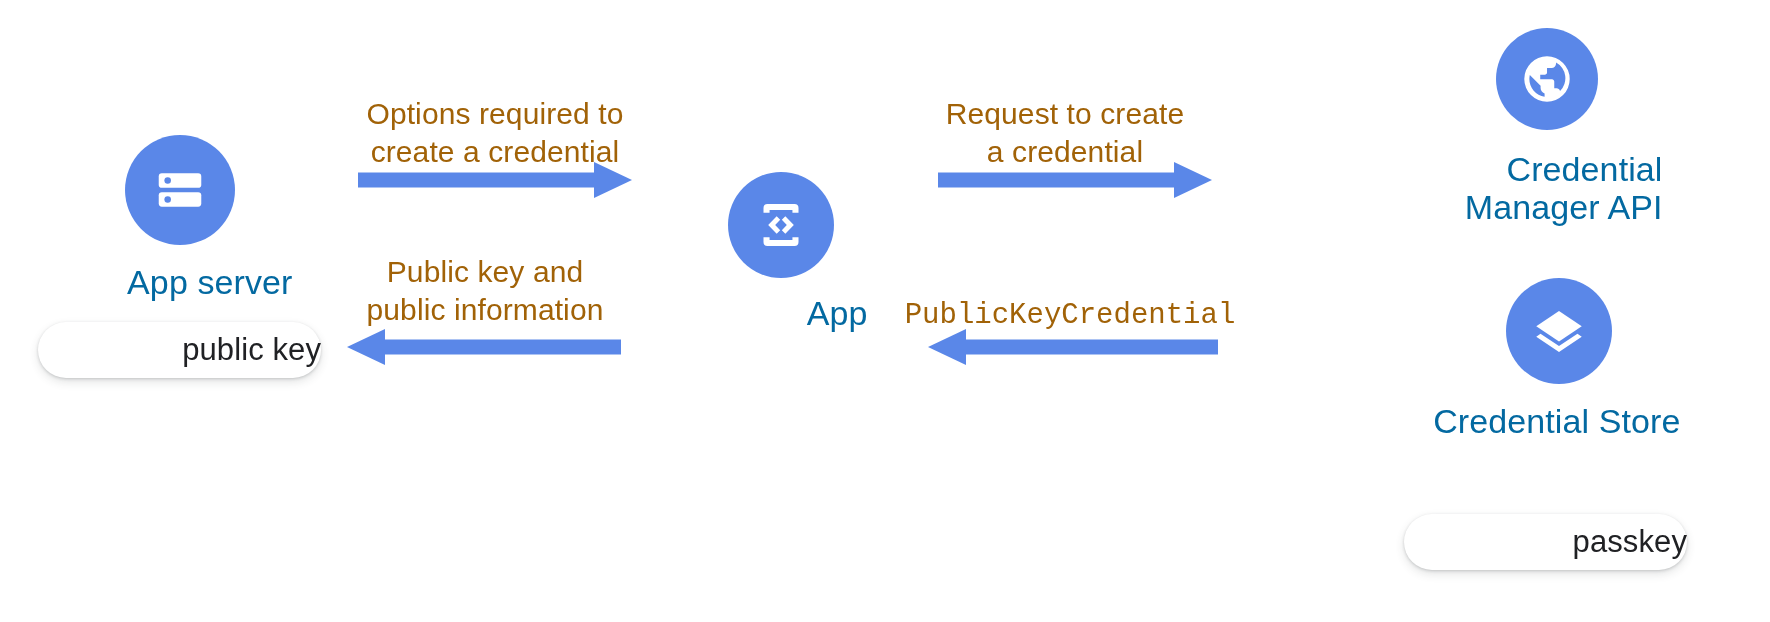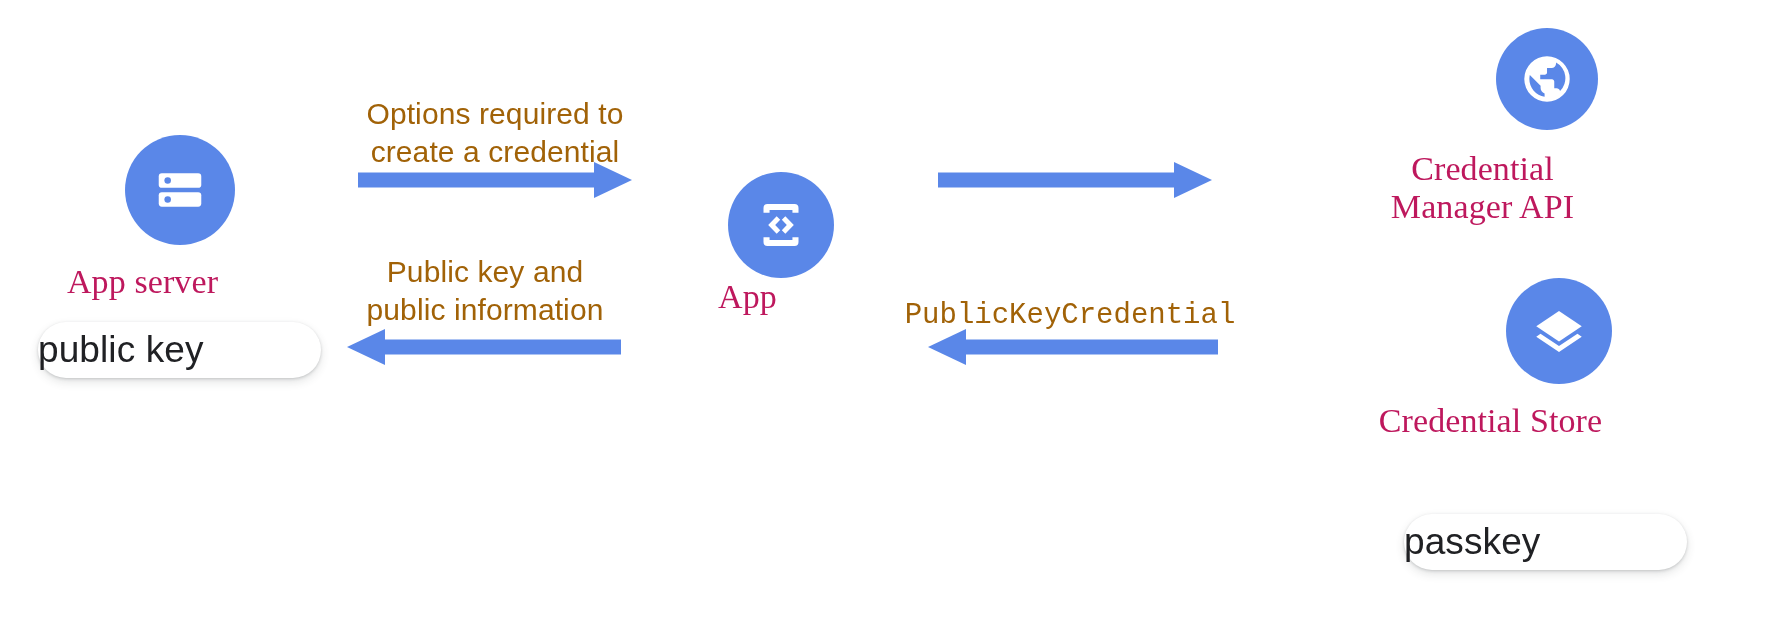--- a/index.html
+++ b/index.html
@@ -28,39 +28,38 @@
   }
   .circle {
     border-radius: 50%;
     background: #5a87e8;
     display: flex;
     align-items: center;
     justify-content: center;
     flex: 0 0 auto;
   }
   .node-label {
-    text-align: center;
-    color: #be185d;
+    text-align: right;
+    color: #0369a1;
     font-size: 34px;
     line-height: 1.12;
     letter-spacing: 0.1px;
     white-space: pre-line;
-    font-family: Liberation Serif, serif;
   }
 
   
   .pill {
     position: absolute;
     background: #ffffff;
     border-radius: 999px;
     display: flex;
     align-items: center;
-    justify-content: flex-start;
+    justify-content: flex-end;
     box-shadow: 0 1px 3px rgba(60,64,67,0.22), 0 4px 10px rgba(60,64,67,0.14);
-    font-size: 37px;
+    font-size: 31px;
     color: #202124;
     letter-spacing: 0.1px;
   }
 
   
   .arrow {
     position: absolute;
     height: 44px;
   }
   .arrow svg { display: block; }
@@ -105,21 +104,21 @@
 
   <div class="node" style="left:728px; top:172px; width:106px;">
     <div class="circle" style="width:106px; height:106px;">
       <svg width="56" height="56" viewBox="0 0 24 24" aria-hidden="true">
         <path d="M6.2 3.0h11.6a1.7 1.7 0 0 1 1.7 1.7v2.0h-2.6V5.6H7.1v1.1H4.5v-2.0A1.7 1.7 0 0 1 6.2 3.0z" fill="#ffffff"></path>
         <path d="M4.5 17.3h2.6v1.1h9.8v-1.1h2.6v2.0a1.7 1.7 0 0 1-1.7 1.7H6.2a1.7 1.7 0 0 1-1.7-1.7v-2.0z" fill="#ffffff"></path>
         <path d="M10.15 8.3 6.5 12l3.65 3.7 1.5-1.5L9.5 12l2.15-2.2z" fill="#ffffff"></path>
         <path d="M13.85 8.3 17.5 12l-3.65 3.7-1.5-1.5L14.5 12l-2.15-2.2z" fill="#ffffff"></path>
       </svg>
     </div>
-    <div class="node-label" style="width:240px; margin-left:-67px;">App</div>
+    <div class="node-label" style="margin-top:16px; width:240px; margin-left:-67px;">App</div>
   </div>
 
   <div class="node" style="left:1496px; top:28px; width:102px;">
     <div class="circle" style="width:102px; height:102px;">
       <svg width="58" height="58" viewBox="0 0 24 24" aria-hidden="true">
         <path d="M12 2.6A9.4 9.4 0 1 0 12 21.4 9.4 9.4 0 0 0 12 2.6zm-1.0 16.7a7.4 7.4 0 0 1-6.3-7.3c0-.57.07-1.12.19-1.64l4.46 4.46v.94c0 1.03.65 1.9 1.65 2.24zm6.4-2.36c-.2-.63-.78-1.08-1.46-1.08h-.94v-2.8c0-.52-.42-.94-.94-.94H9.2v-1.87h1.87c.52 0 .94-.42.94-.94V7.45h1.87c1.03 0 1.87-.84 1.87-1.87v-.38a7.38 7.38 0 0 1 1.65 11.74z" fill="#ffffff"></path>
       </svg>
     </div>
     <div class="node-label" style="margin-top:20px; width:360px; margin-left:-129px;">Credential
 Manager API</div>
@@ -150,20 +149,22 @@
 
   <div class="edge-label" style="left:330px; top:253px; width:310px;">Public key and
 public information</div>
   <div class="arrow" style="left:343px; top:325px; width:278px;">
     <svg width="278" height="44" viewBox="0 0 278 44" aria-hidden="true">
       <rect x="38" y="14.5" width="240" height="15" fill="#5a87e8"></rect>
       <polygon points="42,4 4,22 42,40" fill="#5a87e8"></polygon>
     </svg>
   </div>
 
+  <div class="edge-label" style="left:910px; top:95px; width:310px;">Request to create
+a credential</div>
   <div class="arrow" style="left:938px; top:158px; width:274px;">
     <svg width="274" height="44" viewBox="0 0 274 44" aria-hidden="true">
       <rect x="0" y="14.5" width="240" height="15" fill="#5a87e8"></rect>
       <polygon points="236,4 274,22 236,40" fill="#5a87e8"></polygon>
     </svg>
   </div>
 
   <div class="edge-label mono" style="left:860px; top:297px; width:420px;">PublicKeyCredential</div>
   <div class="arrow" style="left:920px; top:325px; width:298px;">
     <svg width="298" height="44" viewBox="0 0 298 44" aria-hidden="true">

